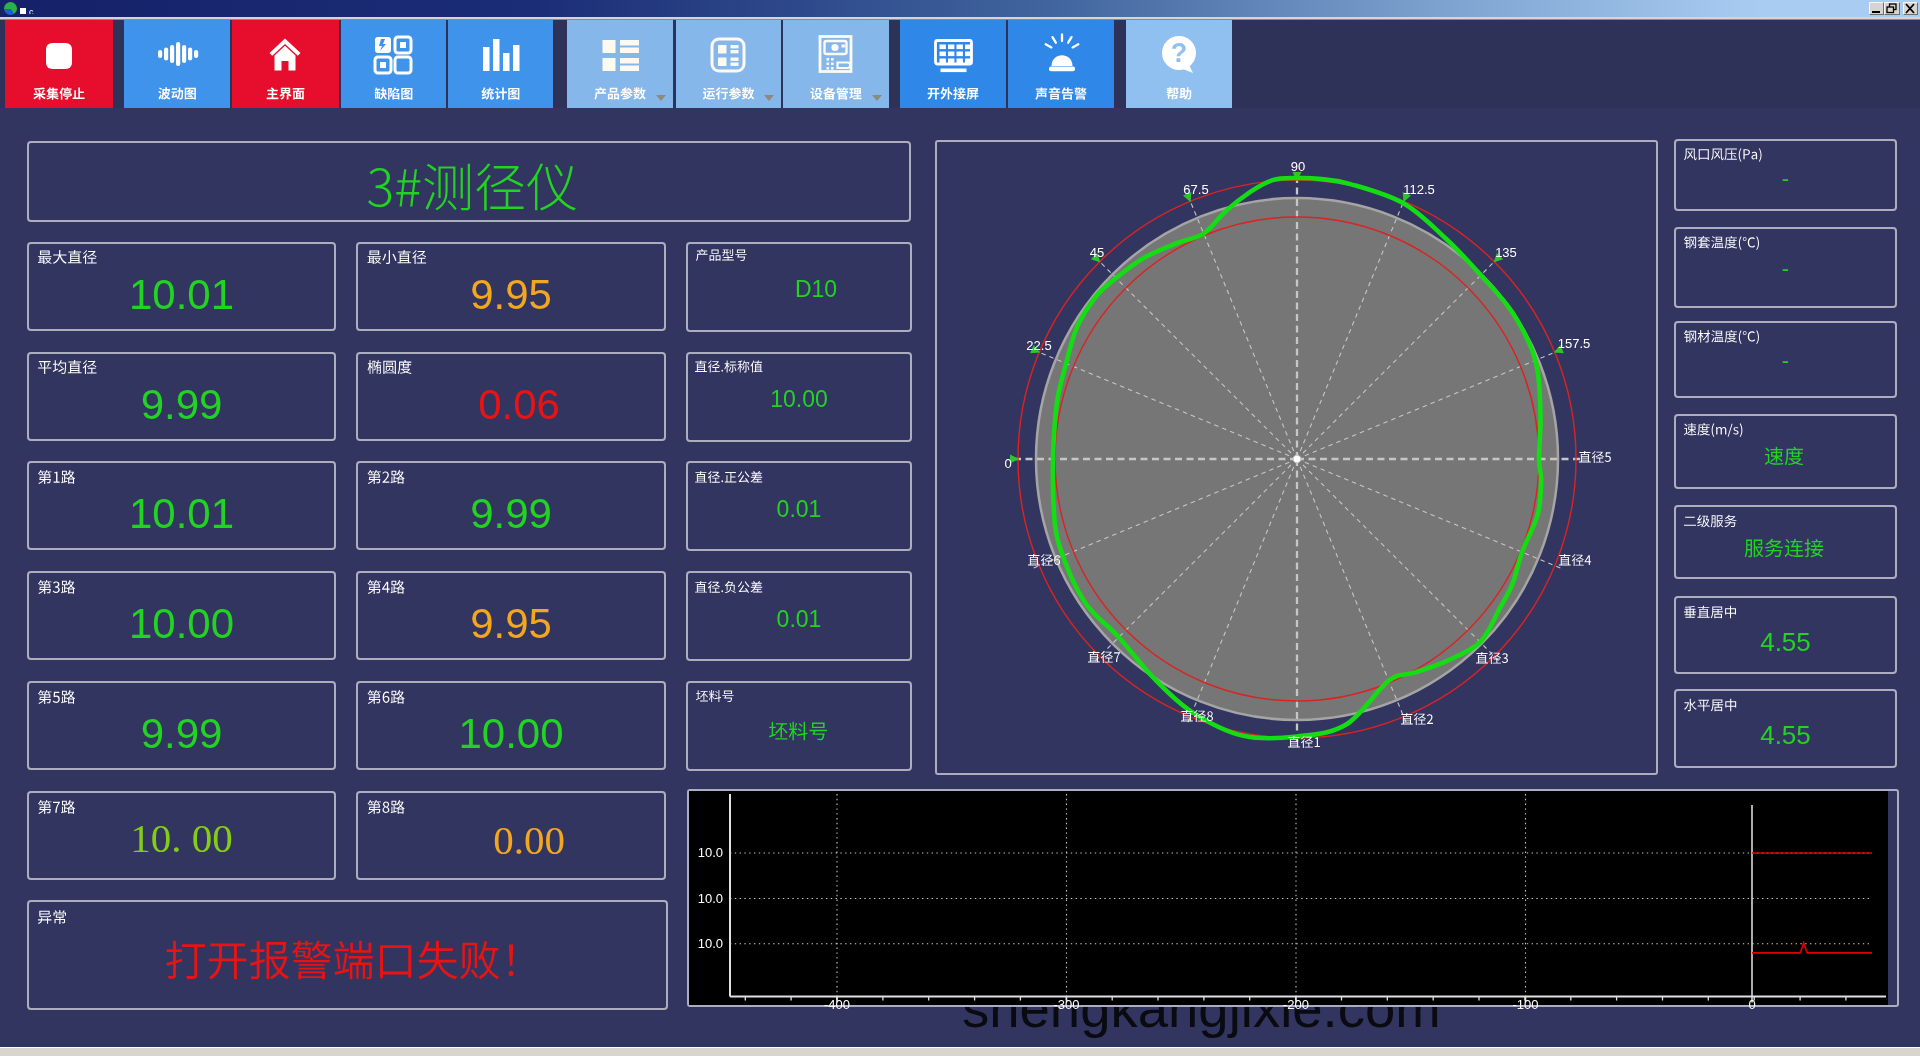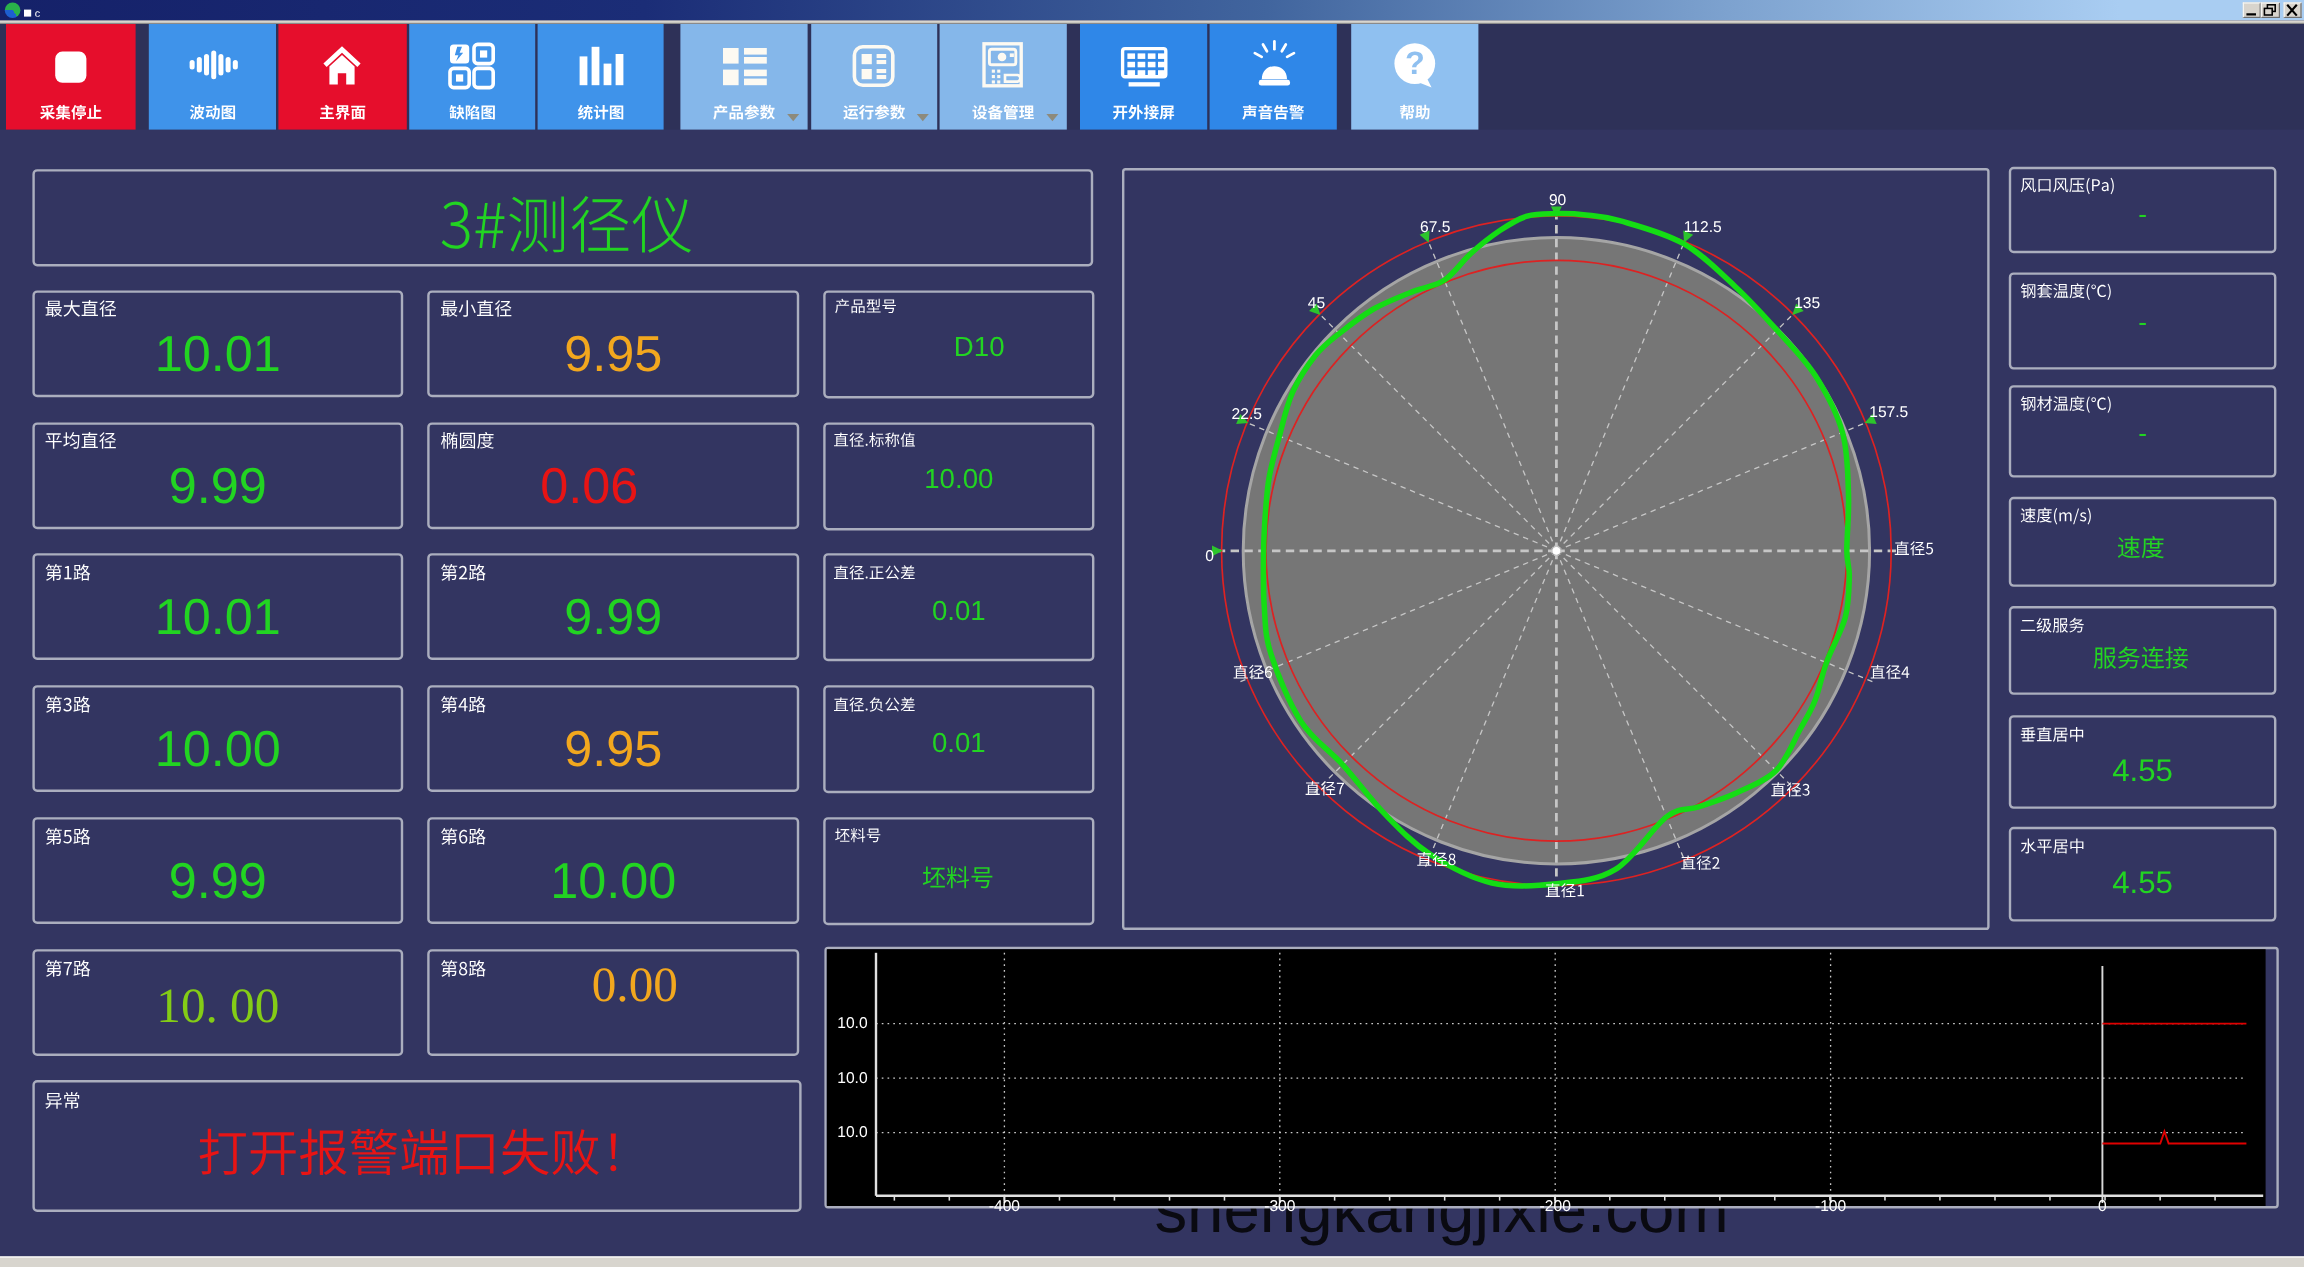--- a/index.html
+++ b/index.html
@@ -195,32 +195,32 @@
 <div class="bx" style="left:1674px;top:227px;width:223px;height:81px"></div>
 <div class="bx" style="left:1674px;top:321px;width:223px;height:77px"></div>
 <div class="bx" style="left:1674px;top:414px;width:223px;height:75px"></div>
 <div class="bx" style="left:1674px;top:505px;width:223px;height:74px"></div>
 <div class="bx" style="left:1674px;top:596px;width:223px;height:78px"></div>
 <div class="bx" style="left:1674px;top:689px;width:223px;height:79px"></div>
 <div class="v " style="left:27px;top:271px;width:309px;font-size:42px;color:#22d422">10.01</div>
 <div class="v " style="left:356px;top:271px;width:310px;font-size:42px;color:#f2a71e">9.95</div>
 <div class="v " style="left:686px;top:276px;width:260px;font-size:23px;color:#22d422">D10</div>
 <div class="v " style="left:27px;top:381px;width:309px;font-size:42px;color:#22d422">9.99</div>
-<div class="v " style="left:336px;top:381px;width:310px;font-size:42px;color:#e81414">0.06</div>
+<div class="v " style="left:364px;top:381px;width:310px;font-size:42px;color:#e81414">0.06</div>
 <div class="v " style="left:686px;top:386px;width:226px;font-size:23px;color:#22d422">10.00</div>
 <div class="v " style="left:27px;top:490px;width:309px;font-size:42px;color:#22d422">10.01</div>
 <div class="v " style="left:356px;top:490px;width:310px;font-size:42px;color:#22d422">9.99</div>
 <div class="v " style="left:686px;top:496px;width:226px;font-size:23px;color:#22d422">0.01</div>
 <div class="v " style="left:27px;top:600px;width:309px;font-size:42px;color:#22d422">10.00</div>
 <div class="v " style="left:356px;top:600px;width:310px;font-size:42px;color:#f2a71e">9.95</div>
 <div class="v " style="left:686px;top:606px;width:226px;font-size:23px;color:#22d422">0.01</div>
 <div class="v " style="left:27px;top:710px;width:309px;font-size:42px;color:#22d422">9.99</div>
 <div class="v " style="left:356px;top:710px;width:310px;font-size:42px;color:#22d422">10.00</div>
 <div class="v serif" style="left:27px;top:814px;width:309px;font-size:41px;color:#84cc16">10.&nbsp;00</div>
-<div class="v serif" style="left:356px;top:796px;width:346px;font-size:41px;color:#f2a71e">0.00</div>
+<div class="v serif" style="left:356px;top:816px;width:346px;font-size:41px;color:#f2a71e">0.00</div>
 <div class="v " style="left:1674px;top:166px;width:223px;font-size:22px;color:#22d422">-</div>
 <div class="v " style="left:1674px;top:256px;width:223px;font-size:22px;color:#22d422">-</div>
 <div class="v " style="left:1674px;top:348px;width:223px;font-size:22px;color:#22d422">-</div>
 <div class="v " style="left:1674px;top:627px;width:223px;font-size:26px;color:#22d422">4.55</div>
 <div class="v " style="left:1674px;top:720px;width:223px;font-size:26px;color:#22d422">4.55</div>
 <div id="polar">
     <svg width="719" height="631" style="position:absolute;left:0;top:0">
 <circle cx="360.0" cy="317.0" r="261" fill="#767676" stroke="#a5a5a5" stroke-width="2.5"></circle>
 <line x1="360" y1="317" x2="647.0" y2="317.0" stroke="#c6c6c6" stroke-width="2.3" stroke-dasharray="7 4.5"></line>
       <line x1="360" y1="317" x2="625.2" y2="207.2" stroke="#c6c6c6" stroke-width="1.1" stroke-dasharray="4.5 4"></line>

